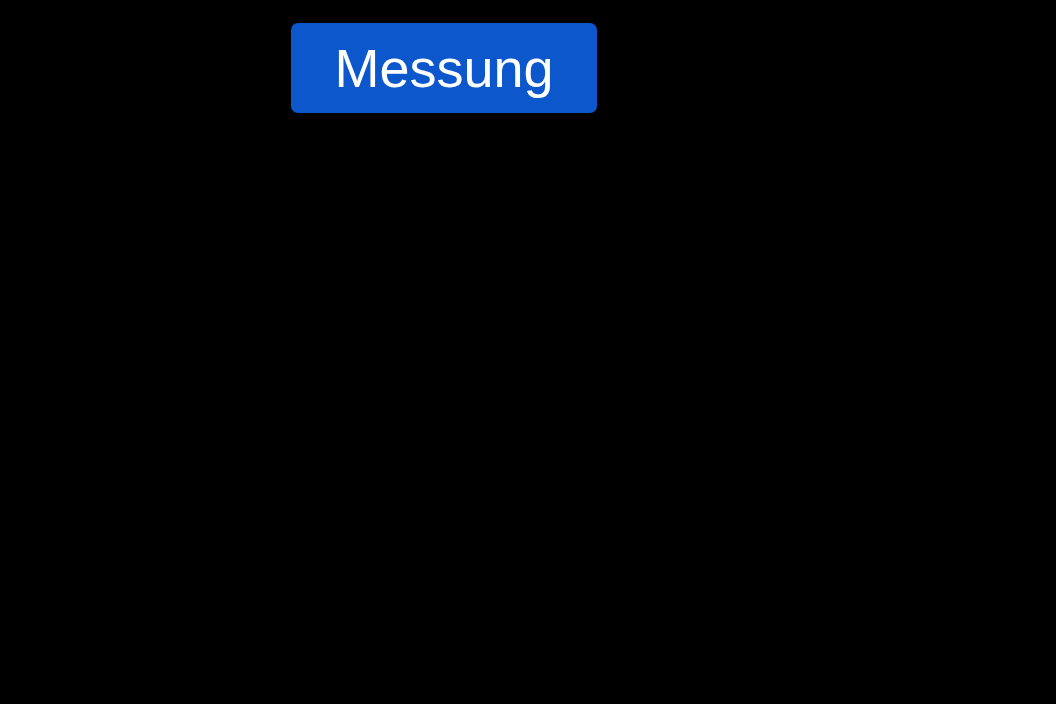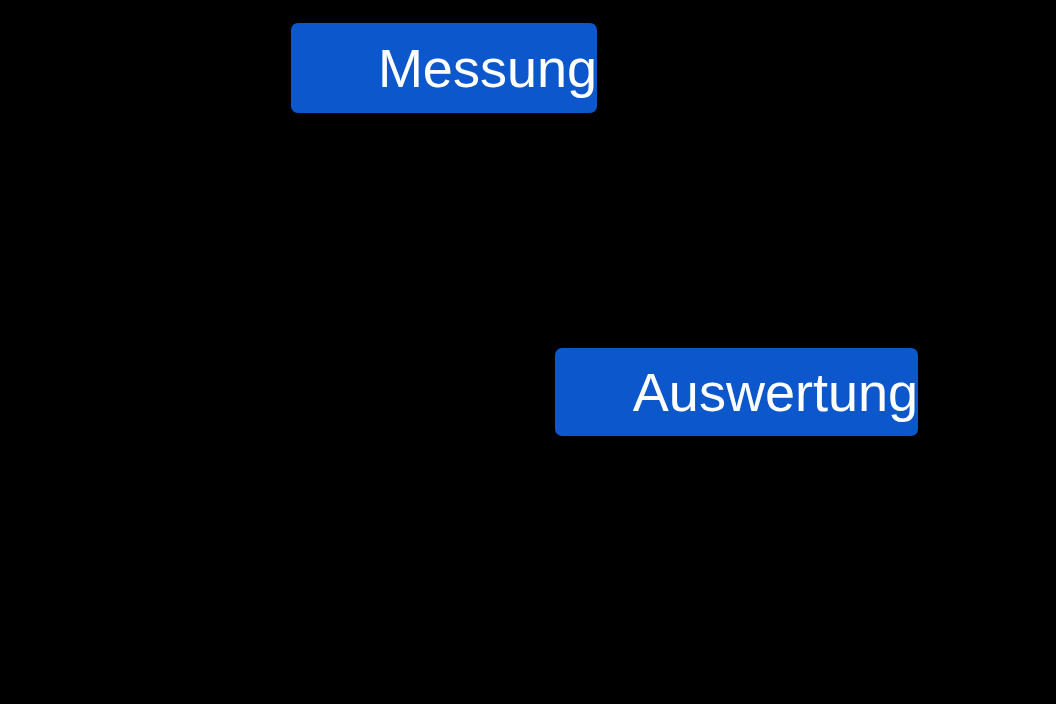--- a/index.html
+++ b/index.html
@@ -12,21 +12,21 @@
     width: 1056px;
     height: 704px;
     background: var(--background, #000000);
     overflow: hidden;
     font-family: "Liberation Sans", sans-serif;
   }
   .node {
     position: absolute;
     display: flex;
     align-items: center;
-    justify-content: flex-end;
+    justify-content: center;
     background: var(--node-bg, #0b57cb);
     color: var(--node-text, #ffffff);
     font-size: 54px;
     line-height: 1;
     border-radius: 7px;
     white-space: nowrap;
   }
   .node-messung {
     left: 291px;
     top: 23px;
@@ -61,20 +61,17 @@
 </style>
 </head>
 <body>
 
 <div class="canvas">
 
   <div class="node node-messung">
     <span>Messung</span>
   </div>
 
-  <div class="node node-auswertung">
-    <span>Auswertung</span>
-  </div>
 
 
   <div class="arrowhead-notch"></div>
 
 </div>
 
 </body></html>

